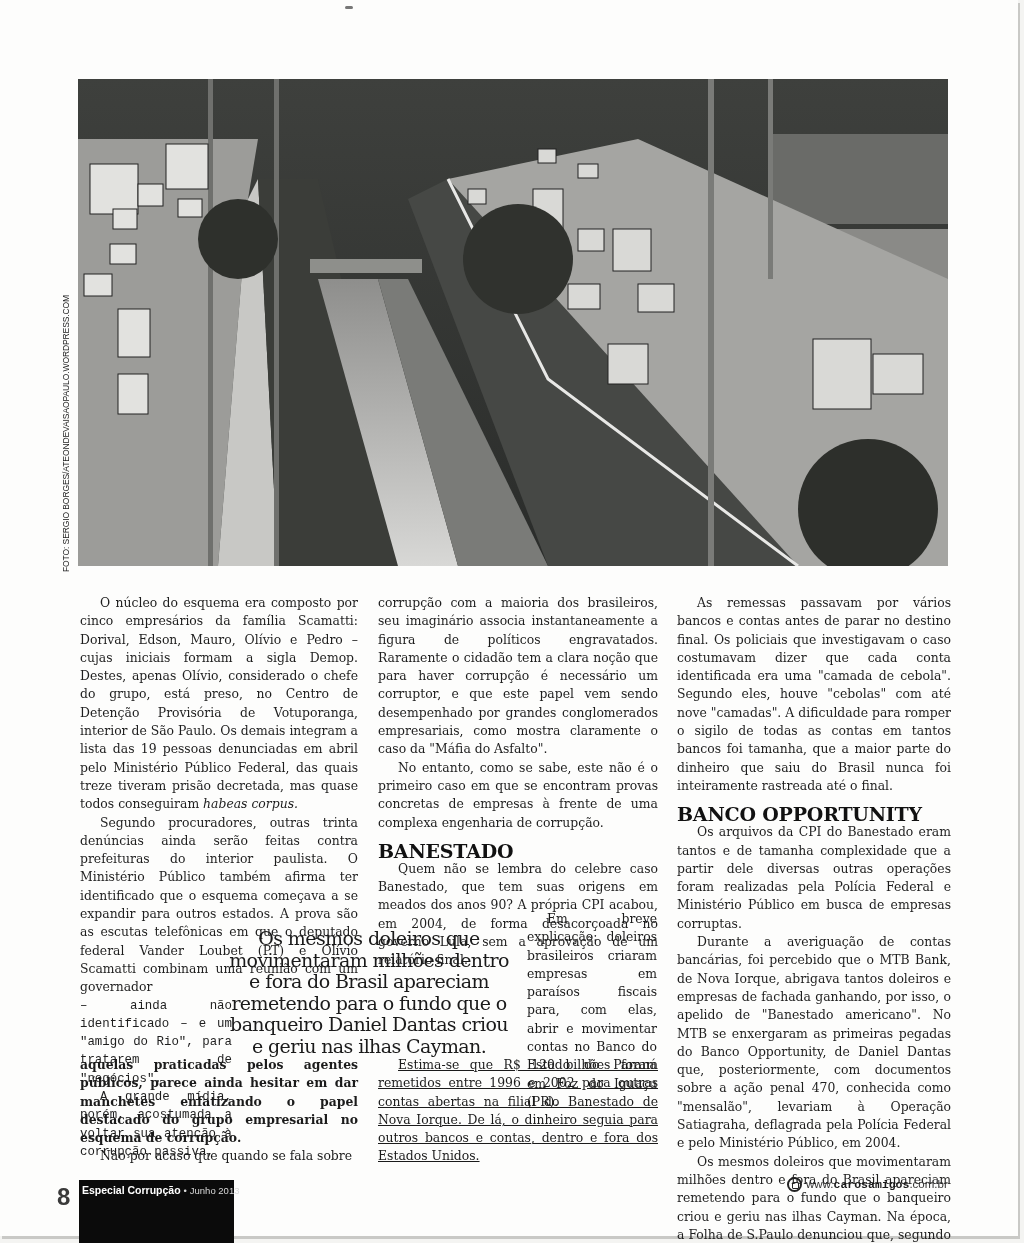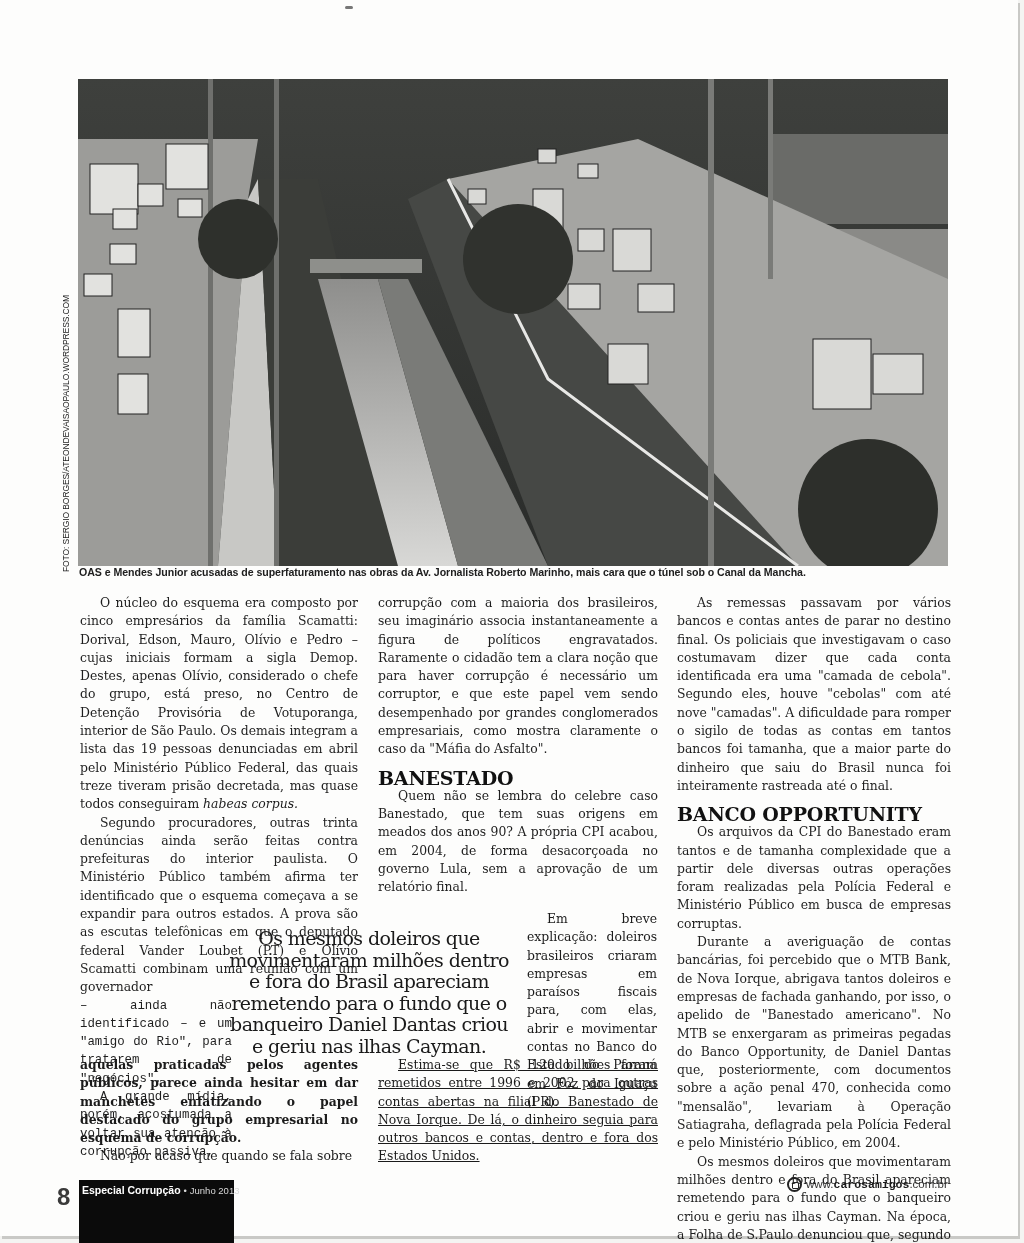--- a/index.html
+++ b/index.html
@@ -170,39 +170,39 @@
 
       <circle cx="790" cy="430" r="70" fill="#2d2f2b"></circle>
       <circle cx="160" cy="160" r="40" fill="#2e302c"></circle>
       <circle cx="440" cy="180" r="55" fill="#30322e"></circle>
     </svg>
   </div>
 
   <div class="credit">
     <span>FOTO: SERGIO BORGES/ATEONDEVAISAOPAULO.WORDPRESS.COM</span>
   </div>
-  <div class="caption">OAS e Mendes Junior acusadas de superfaturamento nas obras da Av. Jornalista Roberto Marinho, mais cara que o túnel sob o Canal da Mancha.</div>
 
   <div class="col col1">
     <p><span>O núcleo do esquema era composto por cinco empresários da família Scamatti: Dorival, Edson, Mauro, Olívio e Pedro – cujas iniciais formam a sigla Demop. Destes, apenas Olívio, considerado o chefe do grupo, está preso, no Centro de Detenção Provisória de Votuporanga, interior de São Paulo. Os demais integram a lista das 19 pessoas denunciadas em abril pelo Ministério Público Federal, das quais treze tiveram prisão decretada, mas quase todos conseguiram</span> <i>habeas corpus.</i></p>
     <p>Segundo procuradores, outras trinta denúncias ainda serão feitas contra prefeituras do interior paulista. O Ministério Público também afirma ter identificado que o esquema começava a se expandir para outros estados. A prova são as escutas telefônicas em que o deputado federal Vander Loubet (PT) e Olívio Scamatti combinam uma reunião com um governador</p>
     <div class="narrow">
       <p class="noind">– ainda não identificado – e um "amigo do Rio", para tratarem de "negócios".</p>
       <p>A grande mídia, porém, acostumada a voltar sua atenção à corrupção passiva,</p>
     </div>
   </div>
   <div class="col1-bottom">
     <p class="noind">aquelas praticadas pelos agentes públicos, parece ainda hesitar em dar manchetes enfatizando o papel destacado do grupo empresarial no esquema de corrupção.</p>
     <p>Não por acaso que quando se fala sobre</p>
   </div>
 
   <div class="pullquote">Os mesmos doleiros que movimentaram milhões dentro e fora do Brasil apareciam remetendo para o fundo que o banqueiro Daniel Dantas criou e geriu nas ilhas Cayman.</div>
 
   <div class="col col2">
     <p class="noind">corrupção com a maioria dos brasileiros, seu imaginário associa instantaneamente a figura de políticos engravatados. Raramente o cidadão tem a clara noção que para haver corrupção é necessário um corruptor, e que este papel vem sendo desempenhado por grandes conglomerados empresariais, como mostra claramente o caso da "Máfia do Asfalto".</p>
+    <p>No entanto, como se sabe, este não é o primeiro caso em que se encontram provas concretas de empresas à frente de uma complexa engenharia de corrupção.</p>
     <div class="subhead">BANESTADO</div>
     <p>Quem não se lembra do celebre caso Banestado, que tem suas origens em meados dos anos 90? A própria CPI acabou, em 2004, de forma desacorçoada no governo Lula, sem a aprovação de um relatório final.</p>
   </div>
   <div class="col2-lower">
     <p>Em breve explicação: doleiros brasileiros criaram empresas em paraísos fiscais para, com elas, abrir e movimentar contas no Banco do Estado do Paraná em Foz do Iguaçu (PR).</p>
   </div>
   <div class="col2-bottom">
     <p>Estima-se que R$ 120 bilhões foram remetidos entre 1996 e 2002 para outras contas abertas na filial do Banestado de Nova Iorque. De lá, o dinheiro seguia para outros bancos e contas, dentro e fora dos Estados Unidos.</p>
   </div>
 

